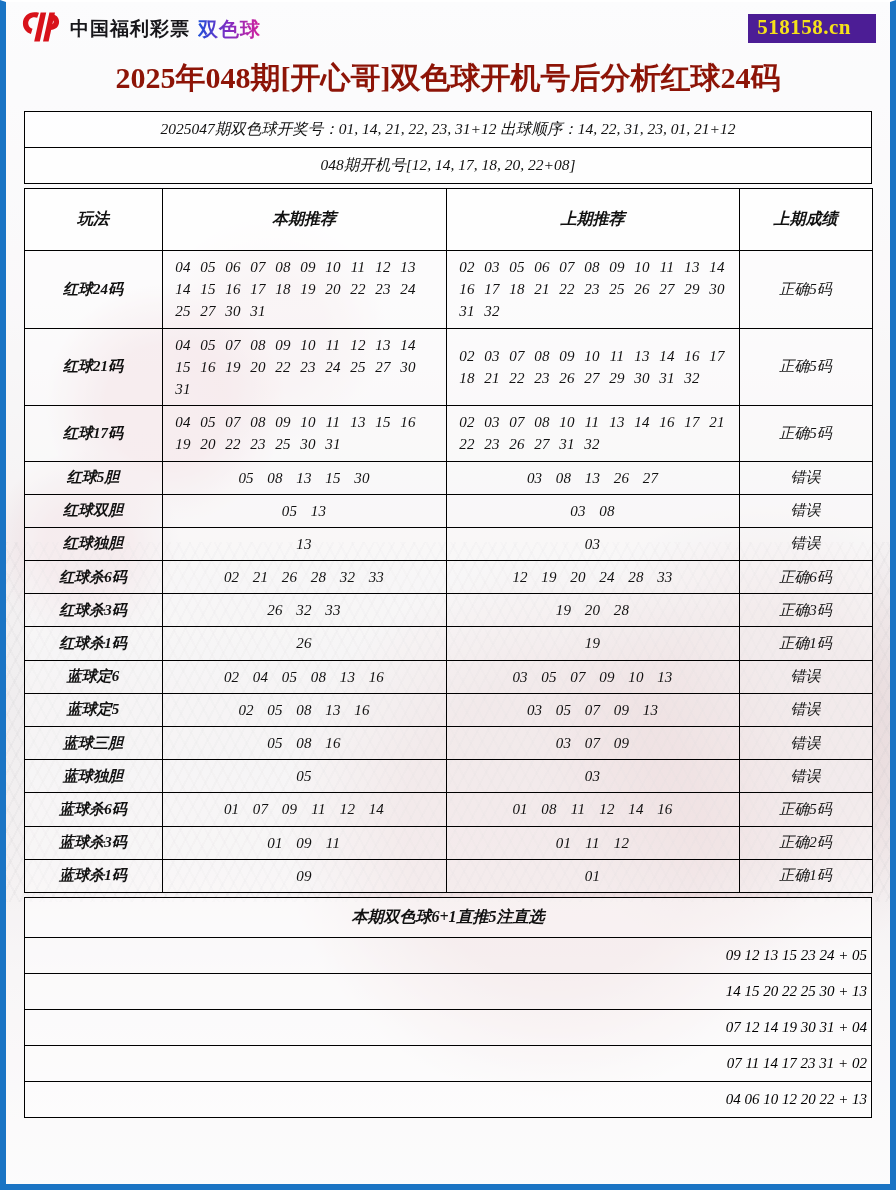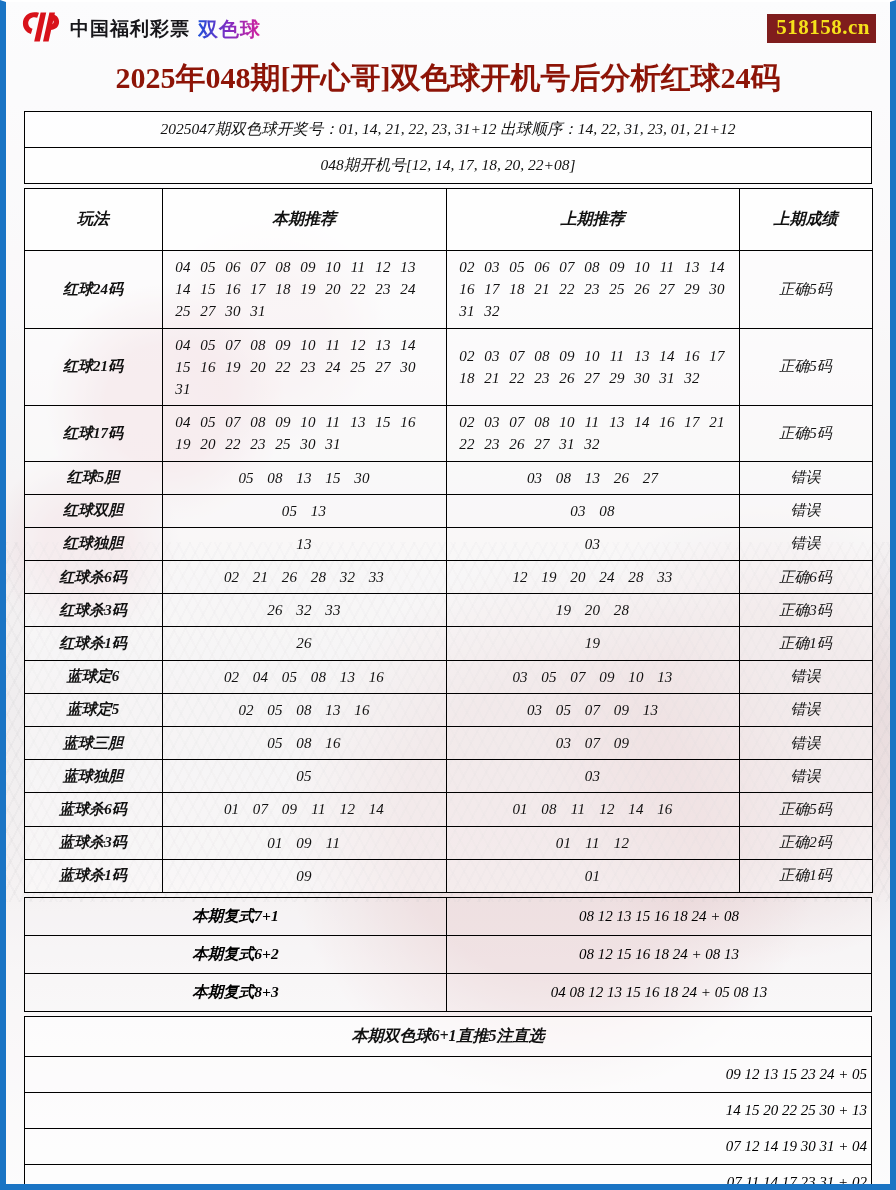--- a/index.html
+++ b/index.html
@@ -62,24 +62,24 @@
     font-size:19px; font-weight:bold; color:#17161a; letter-spacing:1px;
   }
   .brand-ssq {
     font-family:Liberation Sans, sans-serif;
     font-size:20px; font-weight:bold; letter-spacing:1px;
     background:linear-gradient(90deg,#1f4fd8 0%, #7a2ec4 45%, #d4219b 100%);
     -webkit-background-clip:text; background-clip:text; color:transparent;
   }
   .site-badge {
     position:absolute; right:14px; top:12px;
-    background:#7f1d1d; color:#f5e11a;
+    background:#4c1d95; color:#f5e11a;
     font-family:"Liberation Serif", serif;
     font-size:21px; font-weight:bold; letter-spacing:.5px;
-    padding:2px 6px 3px 9px; line-height:1.12;
+    padding:2px 25px 3px 9px; line-height:1.12;
   }
 
   
   .page-title {
     color:#8d1407;
     font-family:"Liberation Serif", serif;
     font-size:30px; font-weight:bold;
     text-align:center; letter-spacing:0px;
     padding:2px 0 8px 0;
     white-space:nowrap;
@@ -267,36 +267,20 @@
           </tr>
           <tr>
             <td class="c-play">蓝球杀1码</td>
             <td class="c-cur nums"><span>09</span></td>
             <td class="c-prev nums"><span>01</span></td>
             <td class="c-score">正确1码</td>
           </tr>
         </tbody>
     </table>
 
-    <table>
-      <tbody id="compound-body">
-          <tr>
-            <td class="fs-label" style="width: 422px;">本期复式7+1</td>
-            <td class="fs-nums">08 12 13 15 16 18 24 + 08</td>
-          </tr>
-          <tr>
-            <td class="fs-label" style="width: 422px;">本期复式6+2</td>
-            <td class="fs-nums">08 12 15 16 18 24 + 08 13</td>
-          </tr>
-          <tr>
-            <td class="fs-label" style="width: 422px;">本期复式8+3</td>
-            <td class="fs-nums">04 08 12 13 15 16 18 24 + 05 08 13</td>
-          </tr>
-        </tbody>
-    </table>
 
     <table>
       <tbody id="picks-body">
         <tr class="section-title">
           <td>本期双色球6+1直推5注直选</td>
         </tr>
       <tr class="pick-row">
             <td>09 12 13 15 23 24 + 05</td>
           </tr>
           <tr class="pick-row">

